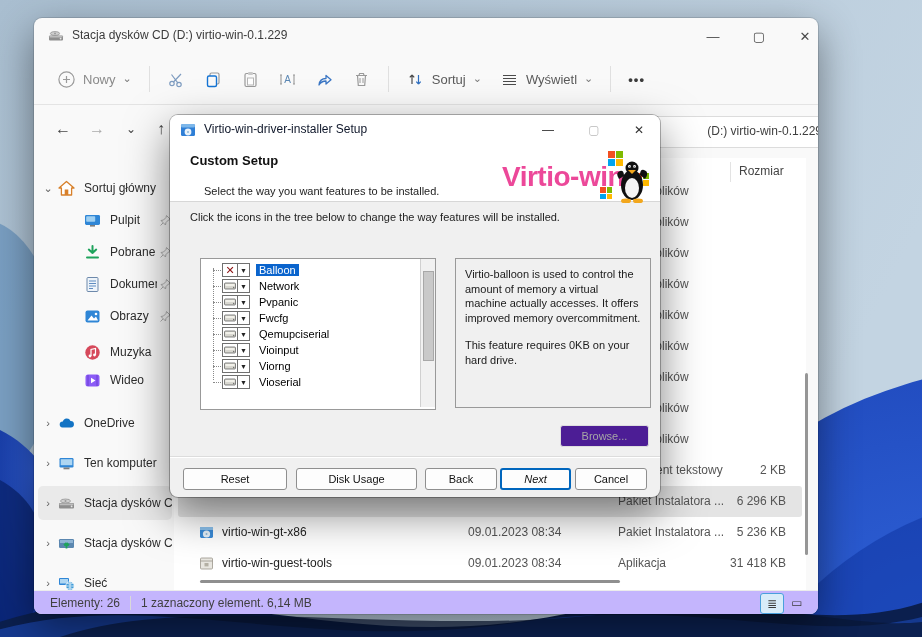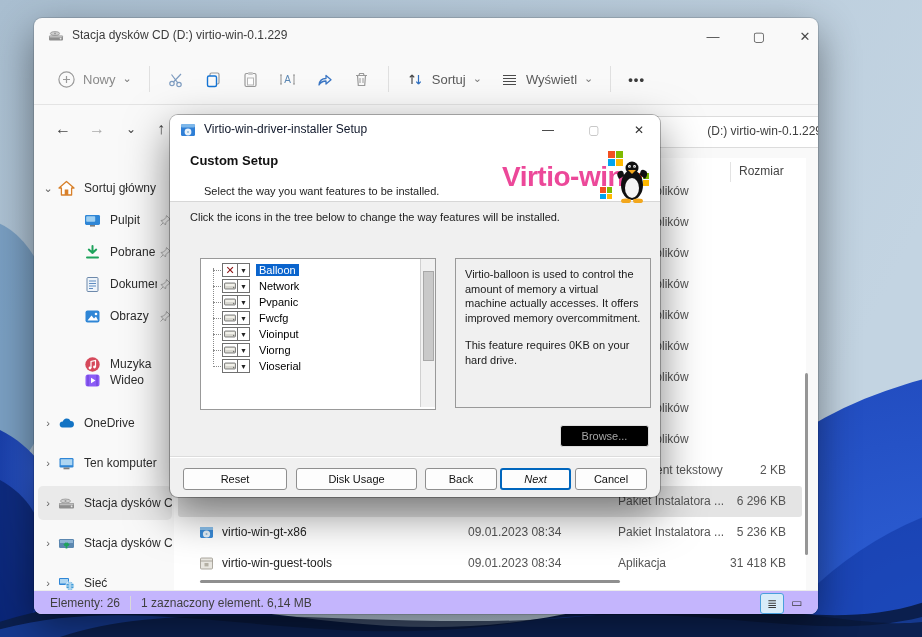--- a/index.html
+++ b/index.html
@@ -102,21 +102,21 @@
   .treescroll{position:absolute;right:0;top:0;width:14px;height:148px;background:#f1f1f1;
               border-left:1px solid #d0d0d0;}
   .treethumb{position:absolute;left:2px;top:12px;width:9px;height:88px;background:#c9c9c9;
              border:1px solid #a8a8a8;}
   .descbox{left:285px;top:143px;width:196px;height:150px;border:1px solid #999;background:#f0f0f0;
            box-sizing:border-box;padding:8px 9px;font-size:11px;color:#1a1a1a;line-height:1.32;}
   .descbox p{margin:0 0 13px 0;}
   .dbtn{height:22px;background:#fdfdfd;border:1px solid #8f8f8f;border-radius:3px;
         display:flex;align-items:center;justify-content:center;font-size:11px;color:#111;
         box-sizing:border-box;}
-  .dbtn.dis{background:#000000;border-color:#dedede;color:#a6a6a6;}
+  .dbtn.dis{background:#4c1d95;border-color:#dedede;color:#a6a6a6;}
   .dbtn.def{border:2px solid #0066bd;}
   .dhr{left:0px;top:341px;width:100%;height:1px;background:#dcdcdc;border-bottom:1px solid #fff;}
   
   .svgfit svg{width:100%;height:100%;display:block;}
 </style>
 </head>
 <body>
 
 <div class="abs" id="wallpaper">
   <svg width="922" height="637" viewBox="0 0 922 637">
@@ -330,21 +330,21 @@
             <circle cx="12" cy="6" r="1.3" fill="#fff"></circle>
           </svg>
         </span>
         <span class="silabel">Obrazy</span>
         <span class="pin svgfit">
           <svg viewBox="0 0 13 13">
             <path d="M7.5 1.5 L11.5 5.5 L9.5 6 L7 8.5 L6.5 11 L2 6.5 L4.5 6 L7 3.5 Z M4 9 L1.5 11.5" fill="none" stroke="#8a8a8a" stroke-width="1"></path>
           </svg>
         </span>
       </div>
-      <div class="side-item indent chev-none" style="top: 190px; position: absolute;">
+      <div class="side-item indent chev-none" style="top: 178px; position: absolute;">
         <span class="sichev"></span>
         <span class="sicon svgfit">
           <svg viewBox="0 0 17 17">
             <circle cx="8.5" cy="8.5" r="7.2" fill="#d6495b"></circle>
             <path d="M7 12 V5.5 L11.5 4.5 V11" stroke="#fff" stroke-width="1.2" fill="none"></path>
             <circle cx="6" cy="12" r="1.4" fill="#fff"></circle>
             <circle cx="10.5" cy="11" r="1.4" fill="#fff"></circle>
           </svg>
         </span>
         <span class="silabel">Muzyka</span>
@@ -678,52 +678,68 @@
               <span class="gd svgfit">
                 <svg viewBox="0 0 12 8">
                   <rect x="0.5" y="1" width="11" height="6" rx="1" fill="#d8d7d0" stroke="#555" stroke-width="0.7"></rect>
                   <rect x="1.5" y="2" width="9" height="2" fill="#f2f1ea"></rect>
                   <circle cx="9.7" cy="5.5" r="0.7" fill="#6a6a6a"></circle>
                 </svg>
               </span>
             </span>
             <span class="fdrop">▼</span>
           </span>
-          <span class="flabel">Vioinput</span>
+          <span class="flabel">Qemupciserial</span>
         </div>
         <div class="feat state-local">
           <span class="fbtn">
             <span class="fglyph">
 
               <span class="gd svgfit">
                 <svg viewBox="0 0 12 8">
                   <rect x="0.5" y="1" width="11" height="6" rx="1" fill="#d8d7d0" stroke="#555" stroke-width="0.7"></rect>
                   <rect x="1.5" y="2" width="9" height="2" fill="#f2f1ea"></rect>
                   <circle cx="9.7" cy="5.5" r="0.7" fill="#6a6a6a"></circle>
                 </svg>
               </span>
             </span>
             <span class="fdrop">▼</span>
           </span>
-          <span class="flabel">Viorng</span>
+          <span class="flabel">Vioinput</span>
         </div>
         <div class="feat state-local">
           <span class="fbtn">
             <span class="fglyph">
 
               <span class="gd svgfit">
                 <svg viewBox="0 0 12 8">
                   <rect x="0.5" y="1" width="11" height="6" rx="1" fill="#d8d7d0" stroke="#555" stroke-width="0.7"></rect>
                   <rect x="1.5" y="2" width="9" height="2" fill="#f2f1ea"></rect>
                   <circle cx="9.7" cy="5.5" r="0.7" fill="#6a6a6a"></circle>
                 </svg>
               </span>
             </span>
             <span class="fdrop">▼</span>
           </span>
+          <span class="flabel">Viorng</span>
+        </div>
+        <div class="feat state-local">
+          <span class="fbtn">
+            <span class="fglyph">
+
+              <span class="gd svgfit">
+                <svg viewBox="0 0 12 8">
+                  <rect x="0.5" y="1" width="11" height="6" rx="1" fill="#d8d7d0" stroke="#555" stroke-width="0.7"></rect>
+                  <rect x="1.5" y="2" width="9" height="2" fill="#f2f1ea"></rect>
+                  <circle cx="9.7" cy="5.5" r="0.7" fill="#6a6a6a"></circle>
+                </svg>
+              </span>
+            </span>
+            <span class="fdrop">▼</span>
+          </span>
           <span class="flabel">Vioserial</span>
         </div>
       </div>
     <div class="treescroll">
       <div class="treethumb"></div>
     </div>
   </div>
 
   <div class="abs descbox">
     <p>Virtio-balloon is used to control the amount of memory a virtual machine actually accesses. It offers improved memory overcommitment.</p>

